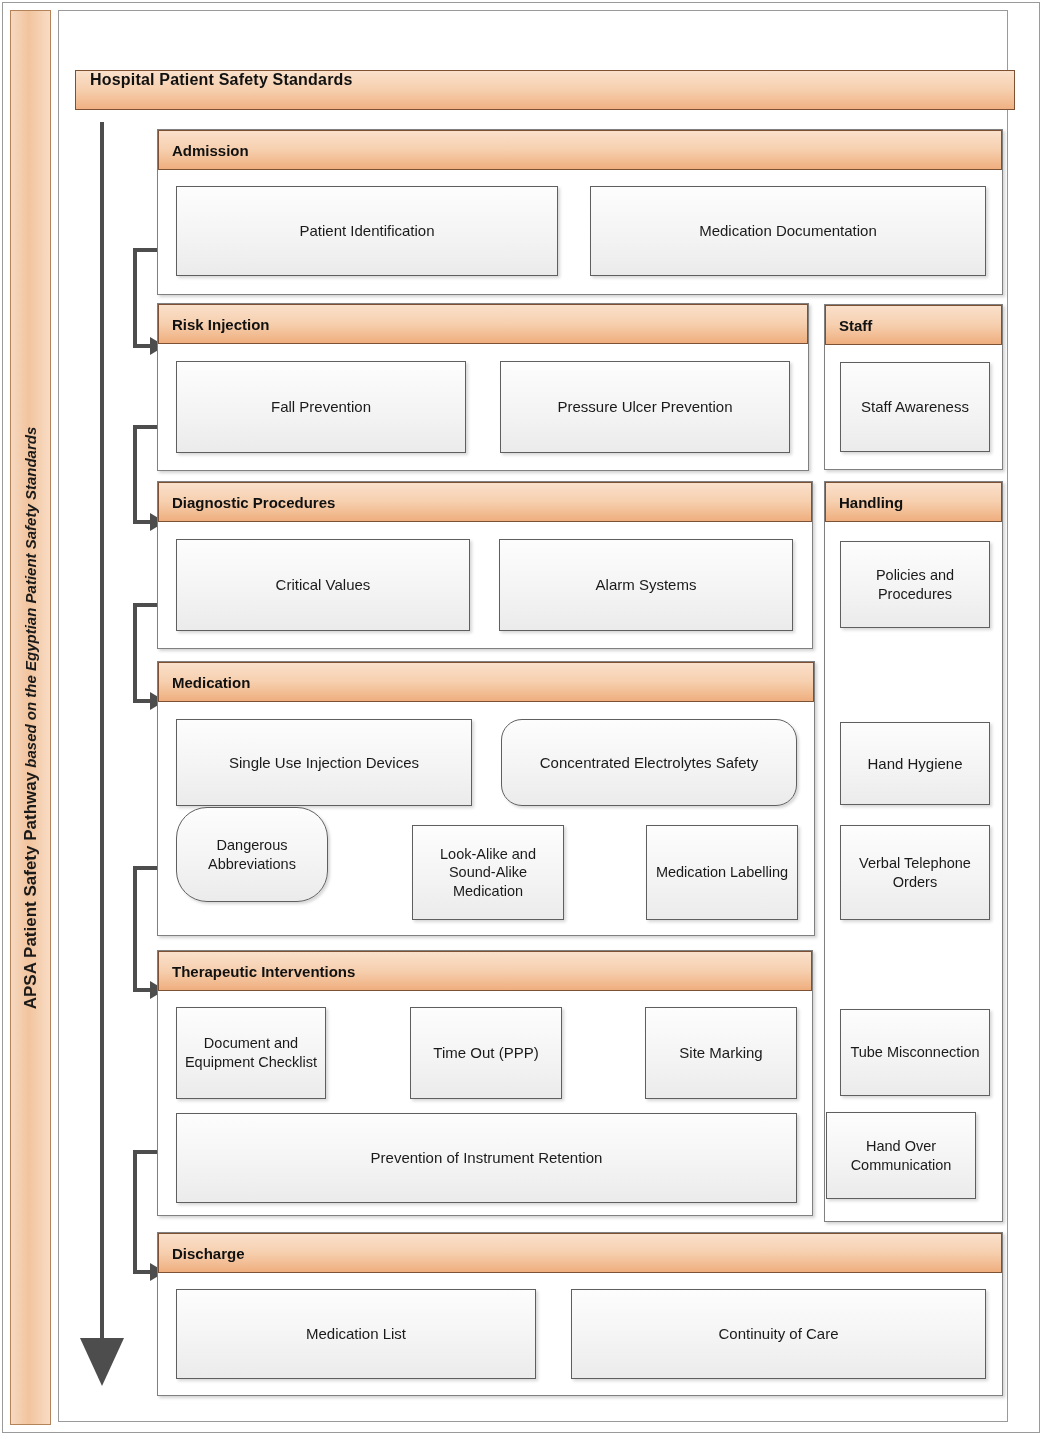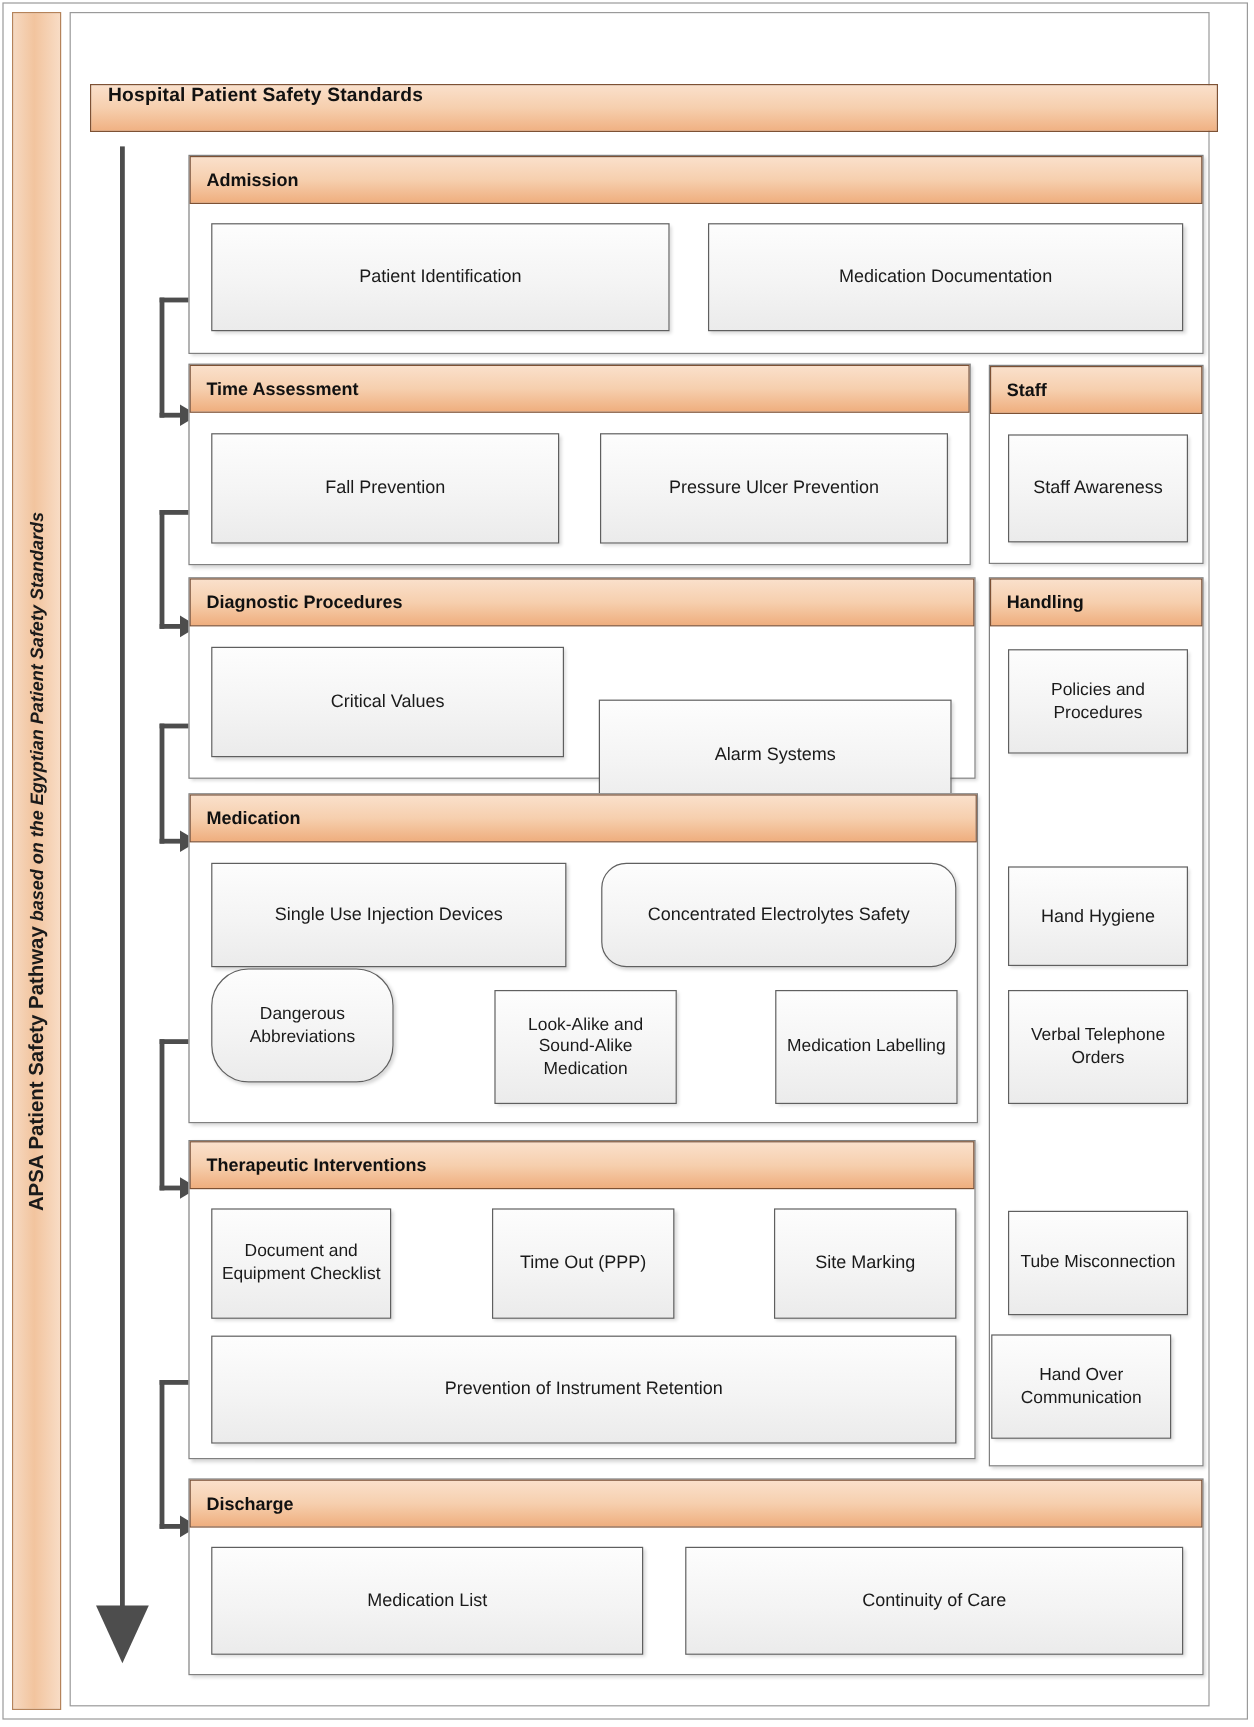--- a/index.html
+++ b/index.html
@@ -147,39 +147,39 @@
   <div class="stage" style="left:157px;top:129px;width:846px;height:166px;">
     <div class="stage-head">
       <span>Admission</span>
     </div>
     <div class="item" style="left:18px;top:56px;width:382px;height:90px;">Patient Identification</div>
     <div class="item" style="left:432px;top:56px;width:396px;height:90px;">Medication Documentation</div>
   </div>
 
   <div class="stage" style="left:157px;top:303px;width:652px;height:168px;">
     <div class="stage-head">
-      <span>Time Assessment</span>
+      <span>Risk Injection</span>
     </div>
     <div class="item" style="left:18px;top:57px;width:290px;height:92px;">Fall Prevention</div>
     <div class="item" style="left:342px;top:57px;width:290px;height:92px;">Pressure Ulcer Prevention</div>
   </div>
 
   <div class="colstage" style="left:824px;top:304px;width:179px;height:166px;">
     <div class="stage-head">
       <span>Staff</span>
     </div>
     <div class="item" style="left:15px;top:57px;width:150px;height:90px;">Staff Awareness</div>
   </div>
 
   <div class="stage" style="left:157px;top:481px;width:656px;height:168px;">
     <div class="stage-head">
       <span>Diagnostic Procedures</span>
     </div>
     <div class="item" style="left:18px;top:57px;width:294px;height:92px;">Critical Values</div>
-    <div class="item" style="left:341px;top:57px;width:294px;height:92px;margin-top:44px;">Alarm Systems</div>
+    <div class="item" style="left:341px;top:57px;width:294px;height:92px;">Alarm Systems</div>
   </div>
 
   <div class="colstage" style="left:824px;top:481px;width:179px;height:741px;">
     <div class="stage-head">
       <span>Handling</span>
     </div>
     <div class="item small" style="left:15px;top:59px;width:150px;height:87px;">Policies and Procedures</div>
     <div class="item" style="left:15px;top:240px;width:150px;height:83px;">Hand Hygiene</div>
     <div class="item small" style="left:15px;top:343px;width:150px;height:95px;">Verbal Telephone Orders</div>
     <div class="item small" style="left:15px;top:527px;width:150px;height:87px;">Tube Misconnection</div>

